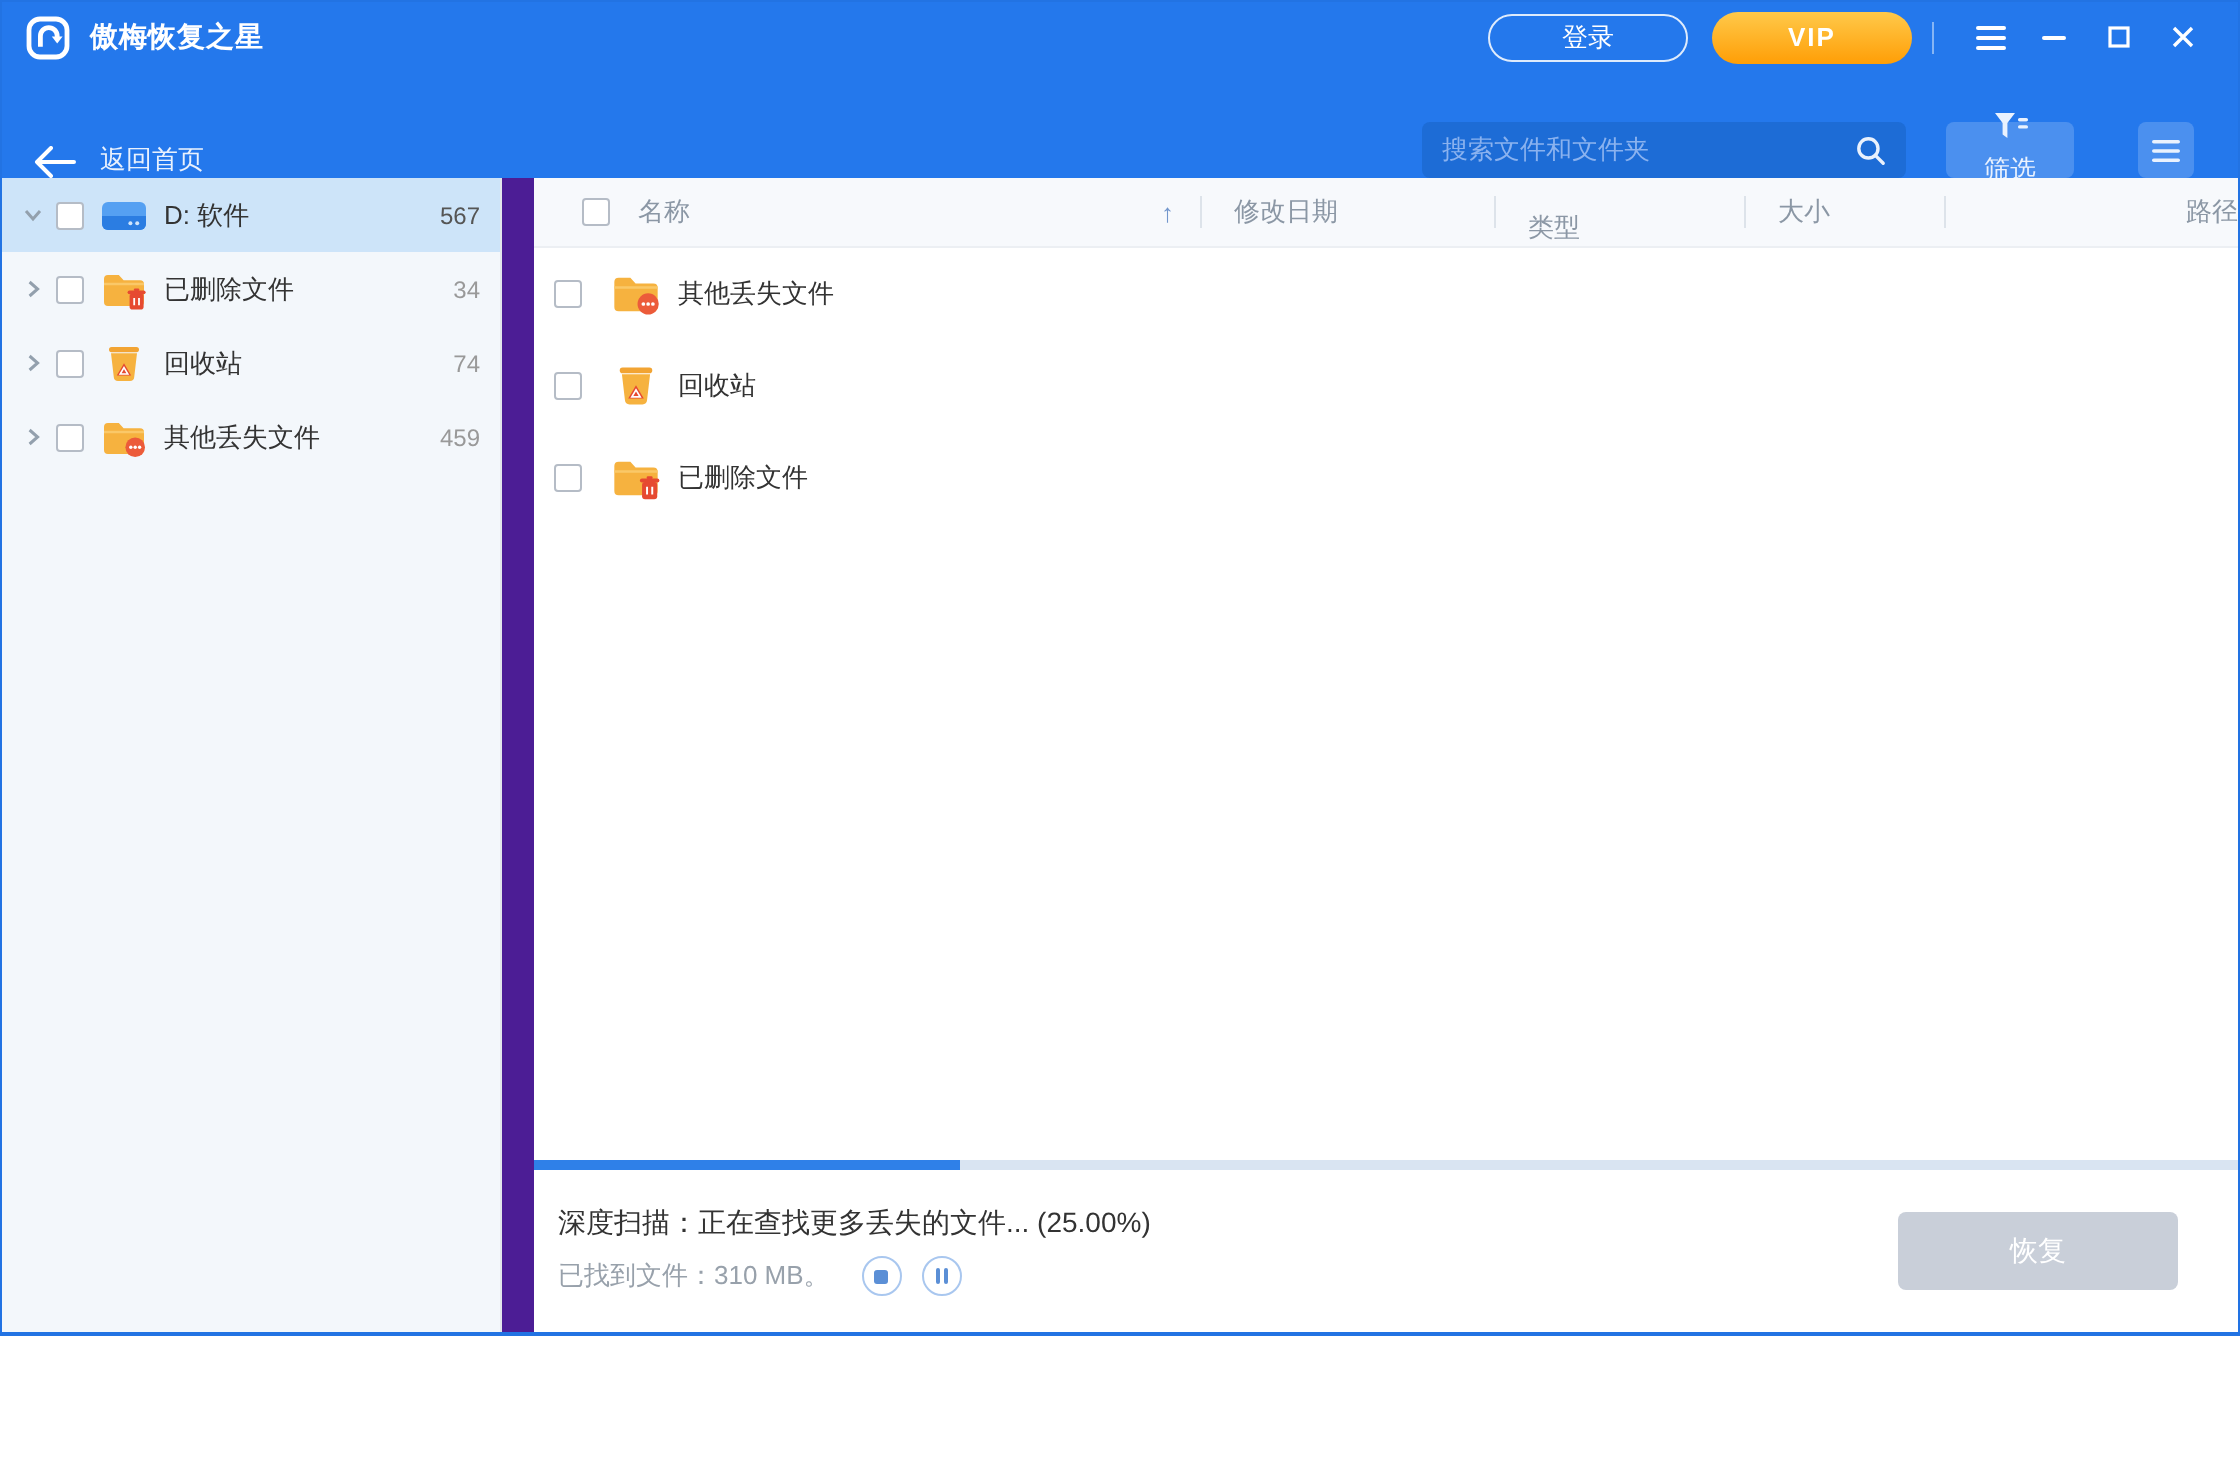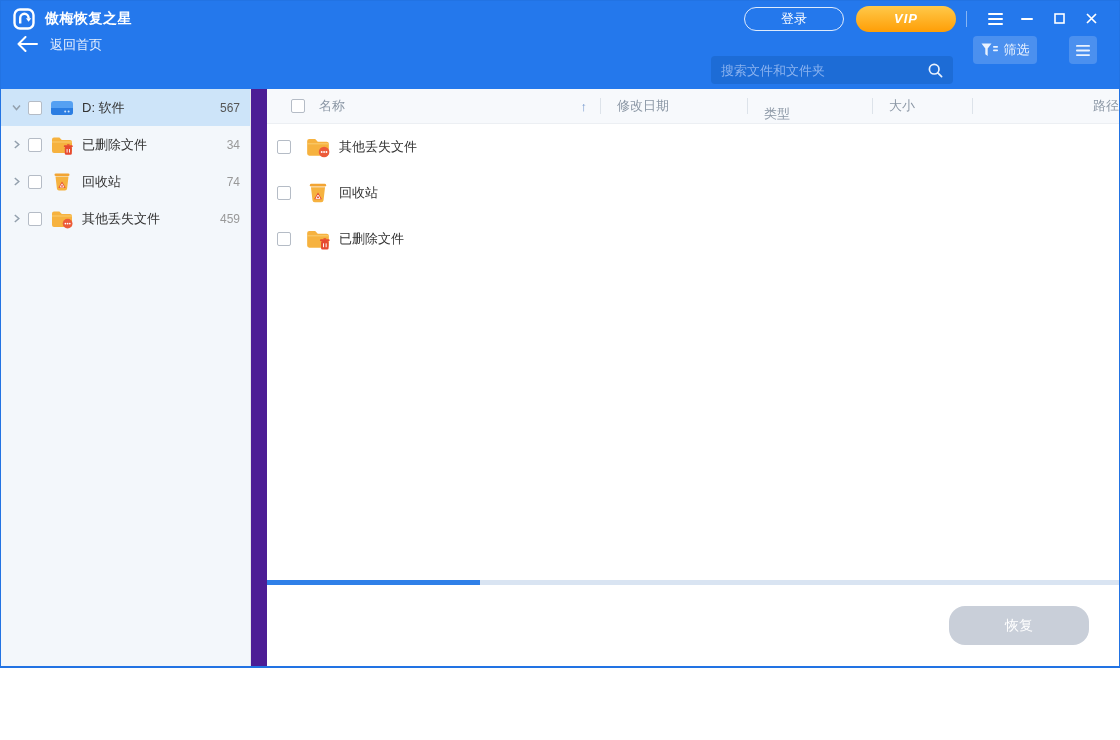--- a/index.html
+++ b/index.html
@@ -11,37 +11,37 @@
   
   .titlebar { flex:0 0 35px; background:#2478ec; display:flex; align-items:center;
     padding:0 12px; color:#fff; }
   .logo { width:22px; height:22px; display:flex; align-items:center; justify-content:center; }
   .app-title { font-size:14px; font-weight:bold; margin-left:10px; letter-spacing:.5px; }
   .titlebar-right { margin-left:auto; display:flex; align-items:center; }
   .pill-btn { height:24px; width:100px; border-radius:13px; display:flex; align-items:center;
     justify-content:center; font-size:13px; color:#fff; cursor:pointer; }
   .login-btn { border:1px solid rgba(255,255,255,.85); }
   .vip-btn { height:26px; margin-left:12px; font-weight:bold; letter-spacing:1px;
-    background:linear-gradient(180deg,#ffc94a 0%,#ff9e06 100%);font-style:italic; }
+    background:linear-gradient(180deg,#ffc94a 0%,#ff9e06 100%); }
   .tb-sep { width:1px; height:16px; background:rgba(255,255,255,.45); margin:0 12px 0 10px; }
   .win-btn { width:32px; height:26px; display:flex; align-items:center; justify-content:center; cursor:pointer; }
 
   
-  .toolbar { flex:0 0 53px; background:#2478ec; display:flex; align-items:flex-start;
-    padding:0 22px 0 16px; }
+  .toolbar { flex:0 0 53px; background:#2478ec; display:flex; align-items:flex-end;
+    padding:0 22px 0 16px;font-family:Liberation Mono, monospace; }
   .back-btn { display:flex; align-items:center; cursor:pointer; }
   .back-label { color:#e9f1fd; font-size:13px; margin-left:12px; }
   .search-box { margin-left:auto; width:242px; height:28px; background:#1d6cd6;
     border-radius:4px; display:flex; align-items:center; padding:0 10px;margin-top:20px; }
   .search-box input { flex:1; background:transparent; border:none; outline:none;
     color:#fff; font-size:13px; font-family:inherit; }
   .search-box input::placeholder { color:#8ab2ef; }
   .filter-btn { margin-left:20px; width:64px; height:28px; border-radius:4px;
     background:rgba(255,255,255,.18); color:#eaf2fe; font-size:13px;
-    display:flex; align-items:center; justify-content:center; gap:6px; cursor:pointer; }
+    display:flex; align-items:center; justify-content:center; gap:6px; cursor:pointer;flex-direction:column; }
   .menu-sq-btn { margin-left:32px; width:28px; height:28px; border-radius:4px;
     background:rgba(255,255,255,.18); display:flex; align-items:center; justify-content:center; cursor:pointer; }
 
   
   .body { flex:1; display:flex; min-height:0;gap:16px; }
   .sidebar { flex:0 0 250px; background:#f3f7fb; border-right:1px solid #e2e6eb; }
   .side-item { height:37px; display:flex; align-items:center; padding:0 10px 0 8px;
     font-size:13px; color:#333; cursor:pointer; }
   .side-item.selected { background:#cde4f9; }
   .chev { width:15px; display:flex; align-items:center; justify-content:center; flex:0 0 15px; }
@@ -77,21 +77,21 @@
   .footer { flex:0 0 81px; display:flex; align-items:center; padding:0 30px 0 12px; background:#fff; }
   .status-line1 { font-size:14px; color:#333; }
   .status-line2 { margin-top:7px; display:flex; align-items:center; font-size:13px; color:#98a1ab; }
   .ctrl-circle { width:20px; height:20px; border:1px solid #a9c7ef; border-radius:50%;
     display:flex; align-items:center; justify-content:center; cursor:pointer; background:#fff; }
   .ctrl-circle.stop { margin-left:16px; }
   .ctrl-circle.pause { margin-left:10px; }
   .stop-square { width:7px; height:7px; border-radius:1.5px; background:#5b8fd6; }
   .pause-bars { display:flex; gap:2.5px; }
   .pause-bars i { width:2px; height:8px; background:#5b8fd6; border-radius:1px; }
-  .recover-btn { margin-left:auto; width:140px; height:39px; border:none; border-radius:16px;
+  .recover-btn { margin-left:auto; width:140px; height:39px; border:none; border-radius:4px;
     background:#c9cfd9; color:#fff; font-size:14px; font-family:Liberation Mono, monospace; cursor:default; }
 </style>
 </head>
 <body>
 
 <div class="window">
 
   <div class="titlebar">
     <span class="logo">
       <svg width="22" height="22" viewBox="0 0 22 22">
@@ -320,18 +320,33 @@
           </span>
           <span>已删除文件</span>
         </div>
       </div>
 
       <div class="progress-track">
         <div class="progress-fill" style="width: 25%;"></div>
       </div>
 
       <div class="footer">
+        <div>
+          <div class="status-line1">深度扫描：正在查找更多丢失的文件... (25.00%)</div>
+          <div class="status-line2">
+            <span>已找到文件：310 MB。</span>
+            <span class="ctrl-circle stop">
+              <span class="stop-square"></span>
+            </span>
+            <span class="ctrl-circle pause">
+              <span class="pause-bars">
+                  <i></i>
+                  <i></i>
+                </span>
+            </span>
+          </div>
+        </div>
         <button class="recover-btn" disabled="">恢复</button>
       </div>
 
     </div>
   </div>
 </div>
 
 </body></html>

